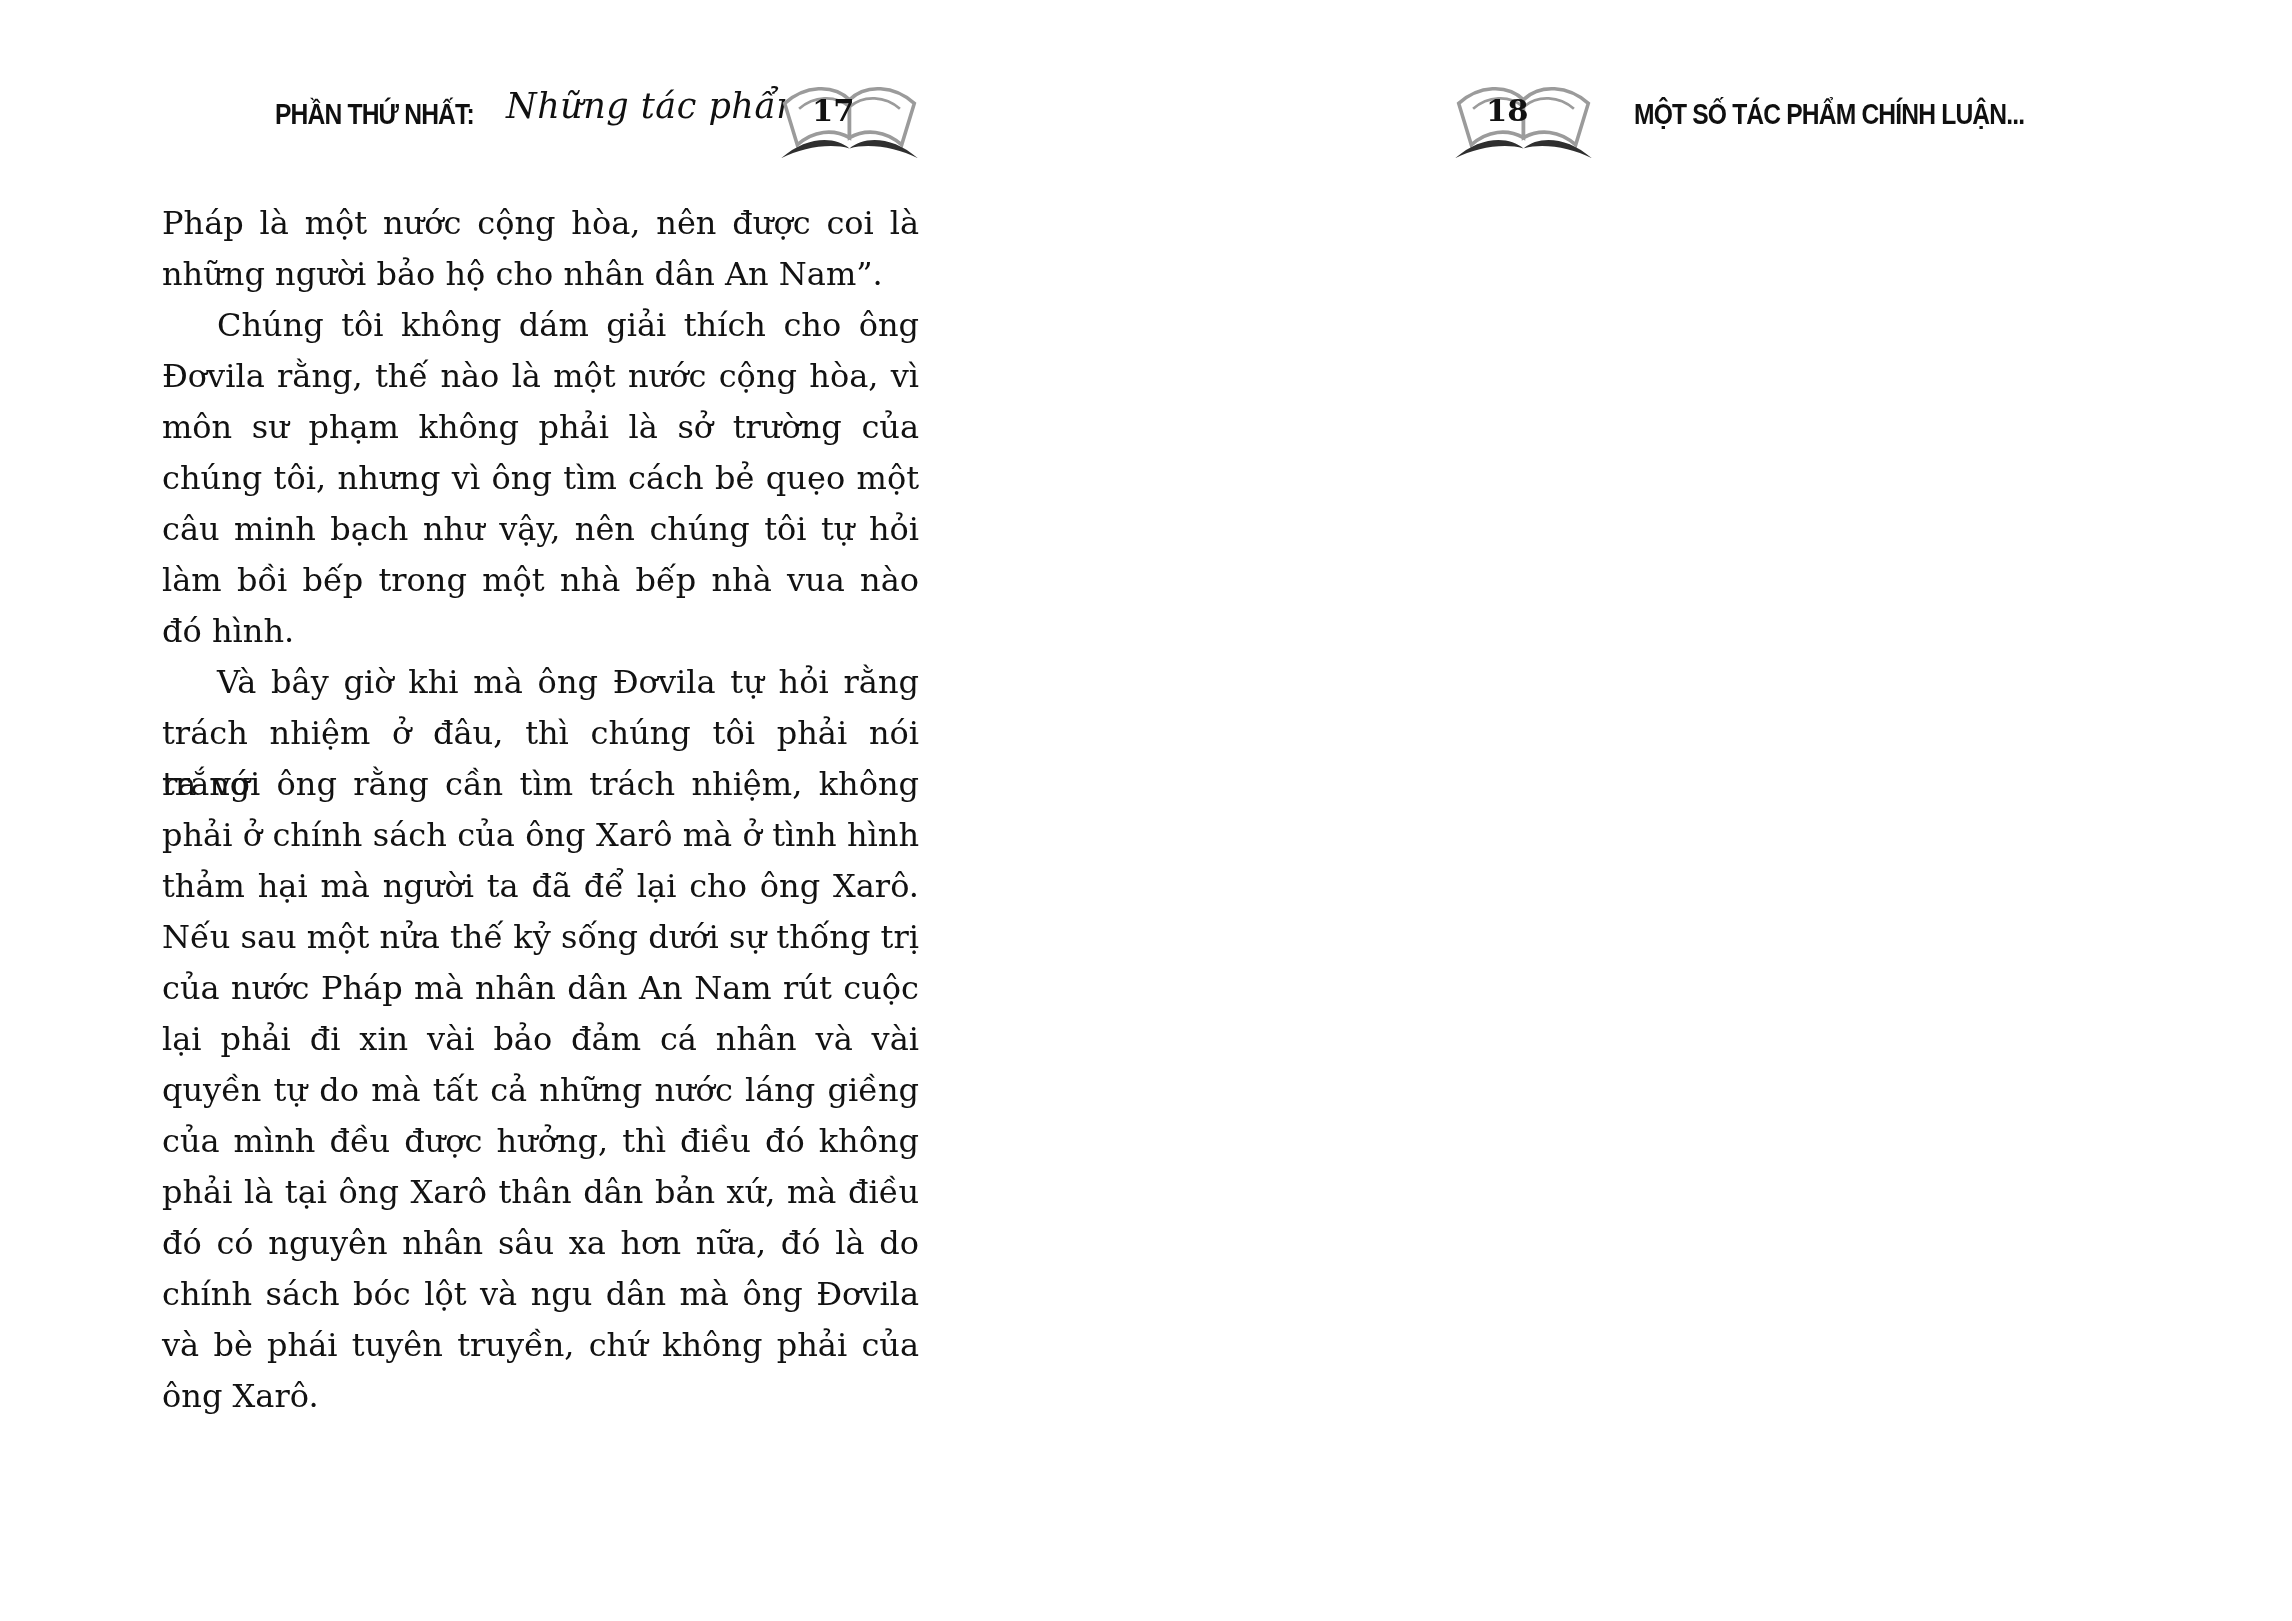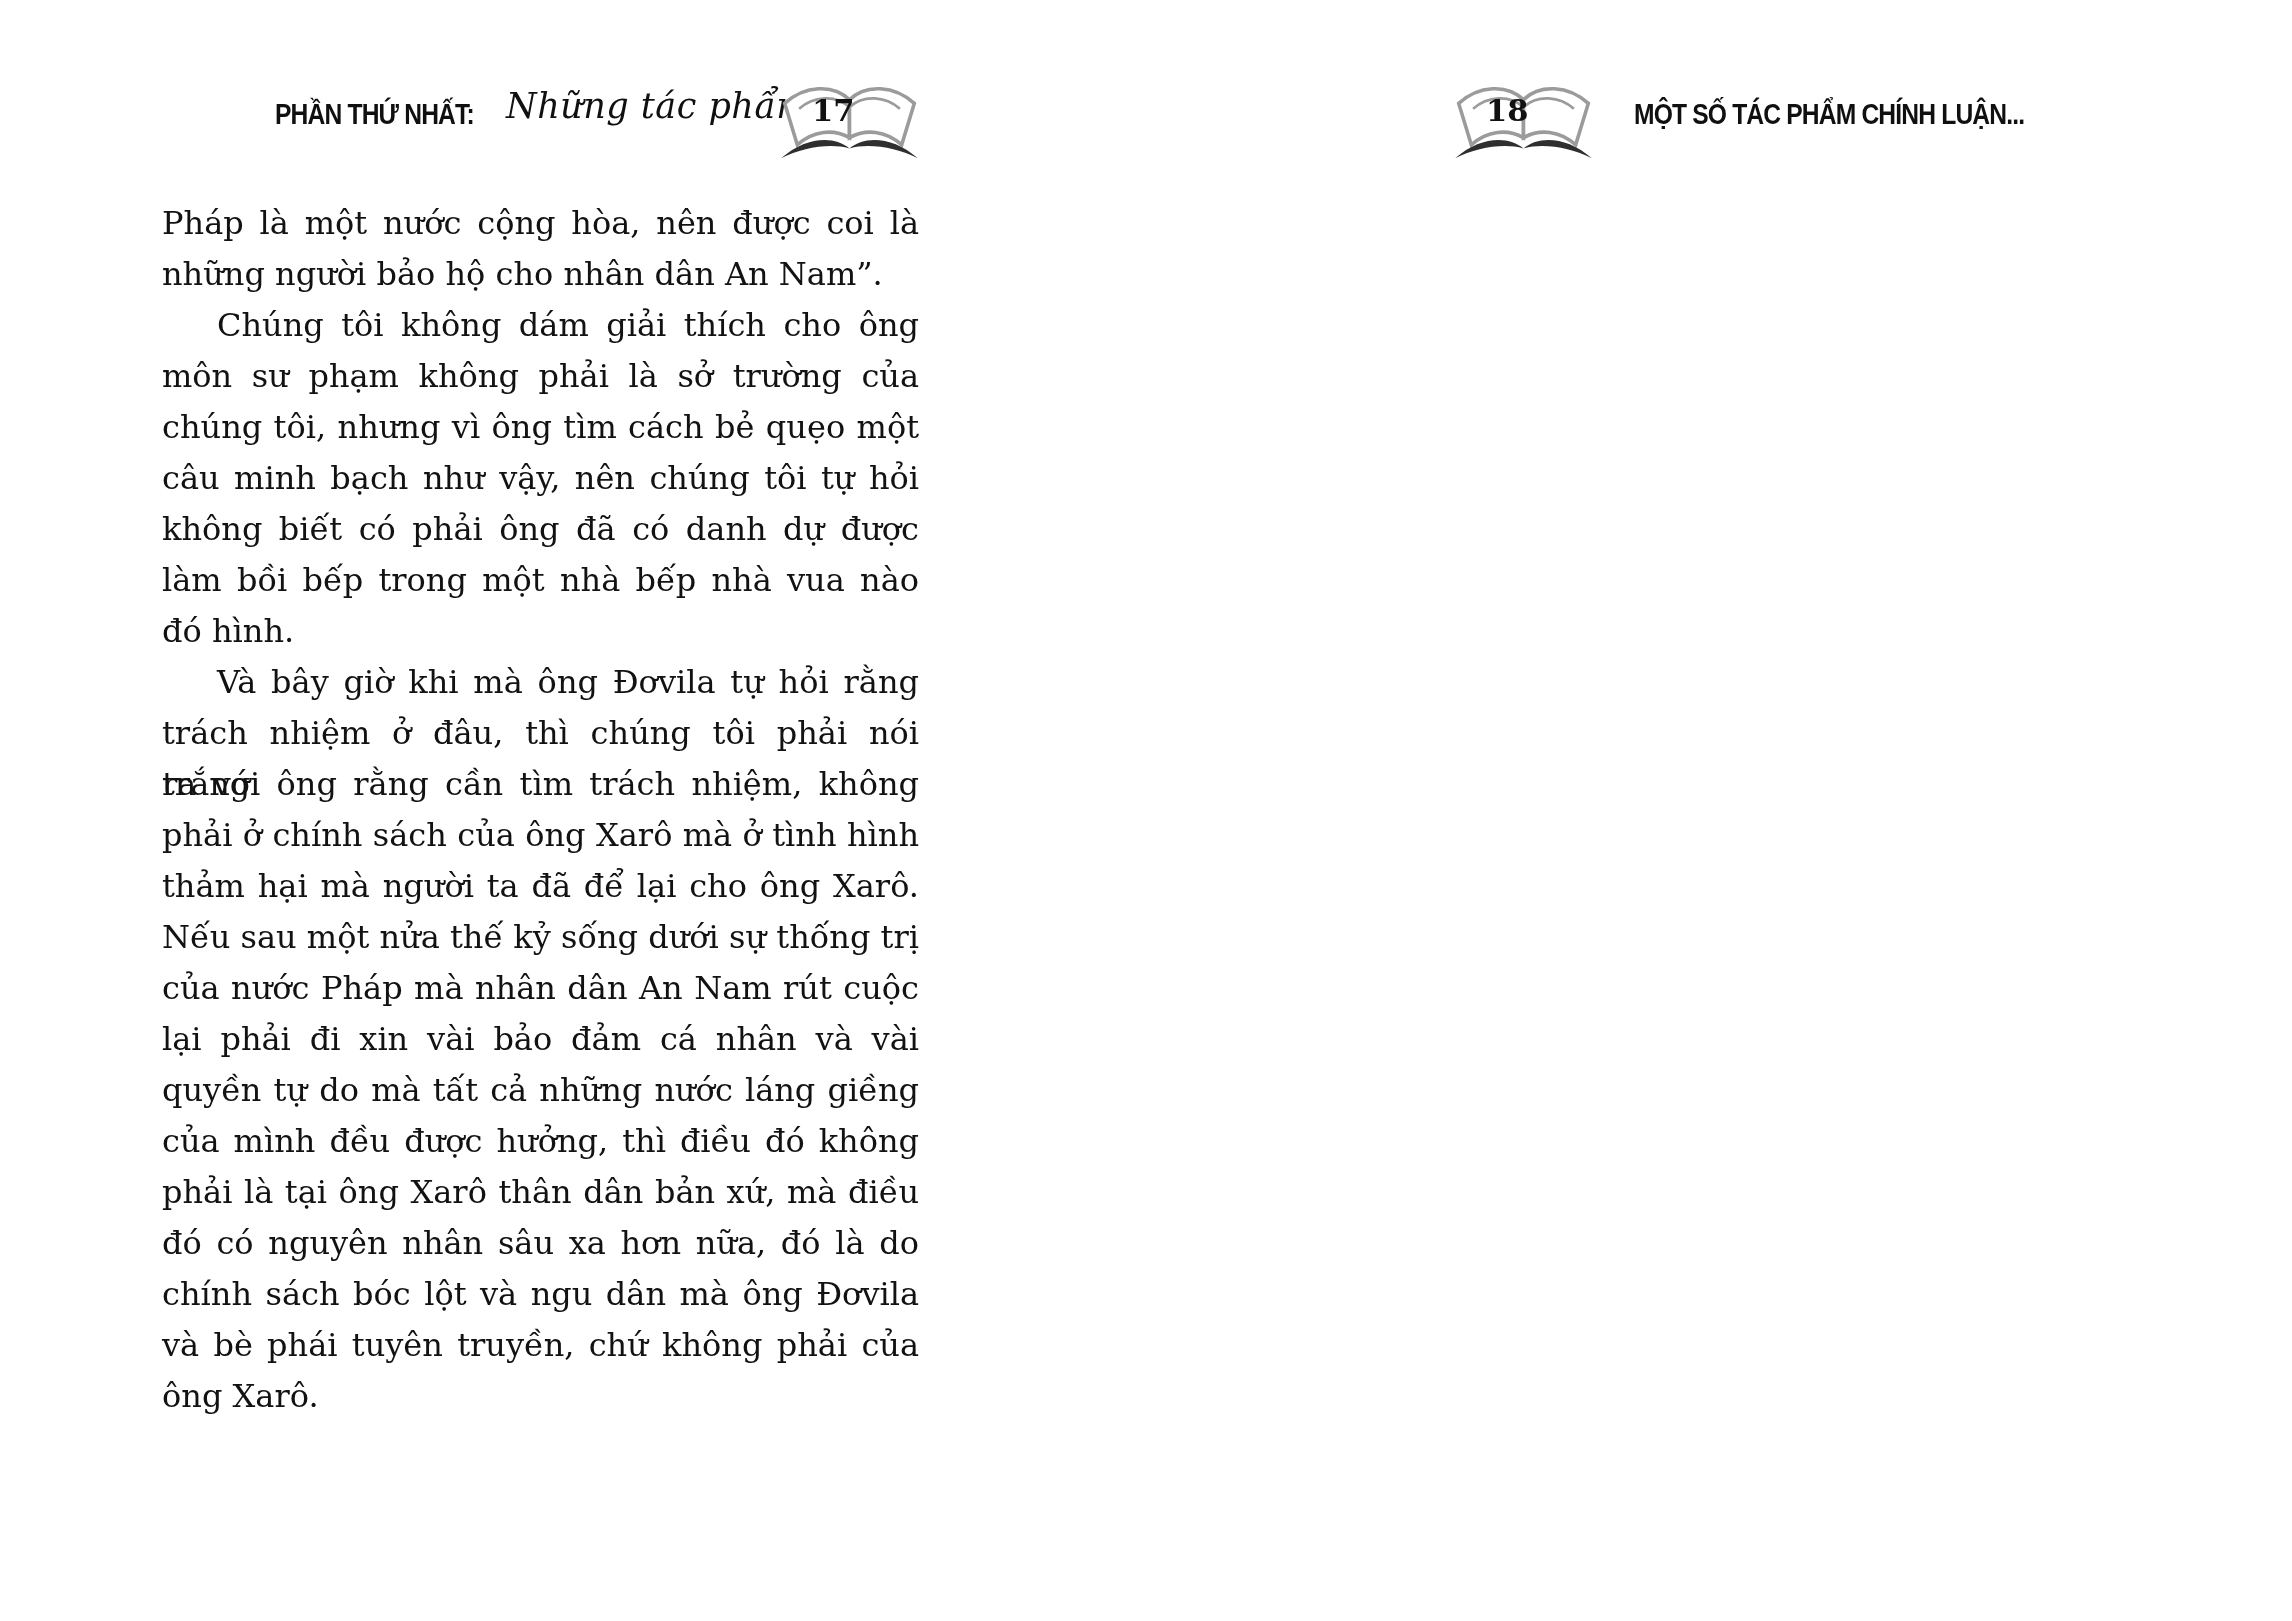--- a/index.html
+++ b/index.html
@@ -54,24 +54,24 @@
     <text x="62" y="56" text-anchor="middle" font-family="DejaVu Serif, serif" font-size="34" font-weight="bold" fill="#111111">17</text>
   </svg>
 
   <div class="col" id="col-left">
       <div class="para">
         <div class="line">Pháp là một nước cộng hòa, nên được coi là</div>
         <div class="line last">những người bảo hộ cho nhân dân An Nam”.</div>
       </div>
       <div class="para">
         <div class="line indent">Chúng tôi không dám giải thích cho ông</div>
+        <div class="line">Đơvila rằng, thế nào là một nước cộng hòa, vì</div>
         <div class="line">môn sư phạm không phải là sở trường của</div>
         <div class="line">chúng tôi, nhưng vì ông tìm cách bẻ quẹo một</div>
         <div class="line">câu minh bạch như vậy, nên chúng tôi tự hỏi</div>
-        <div class="line">không biết có phải ông đã có danh dự được</div>
         <div class="line">làm bồi bếp trong một nhà bếp nhà vua nào</div>
         <div class="line last">đó hình.</div>
       </div>
       <div class="para">
         <div class="line indent">Và bây giờ khi mà ông Đơvila tự hỏi rằng</div>
         <div class="line">trách nhiệm ở đâu, thì chúng tôi phải nói trắng</div>
         <div class="line">ra với ông rằng cần tìm trách nhiệm, không</div>
         <div class="line">phải ở chính sách của ông Xarô mà ở tình hình</div>
         <div class="line">thảm hại mà người ta đã để lại cho ông Xarô.</div>
         <div class="line">Nếu sau một nửa thế kỷ sống dưới sự thống trị</div>

